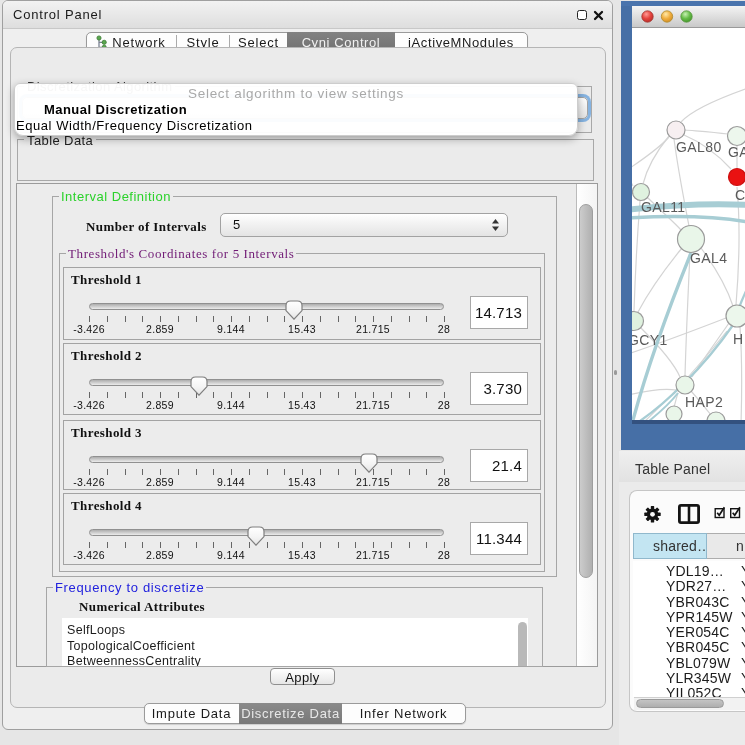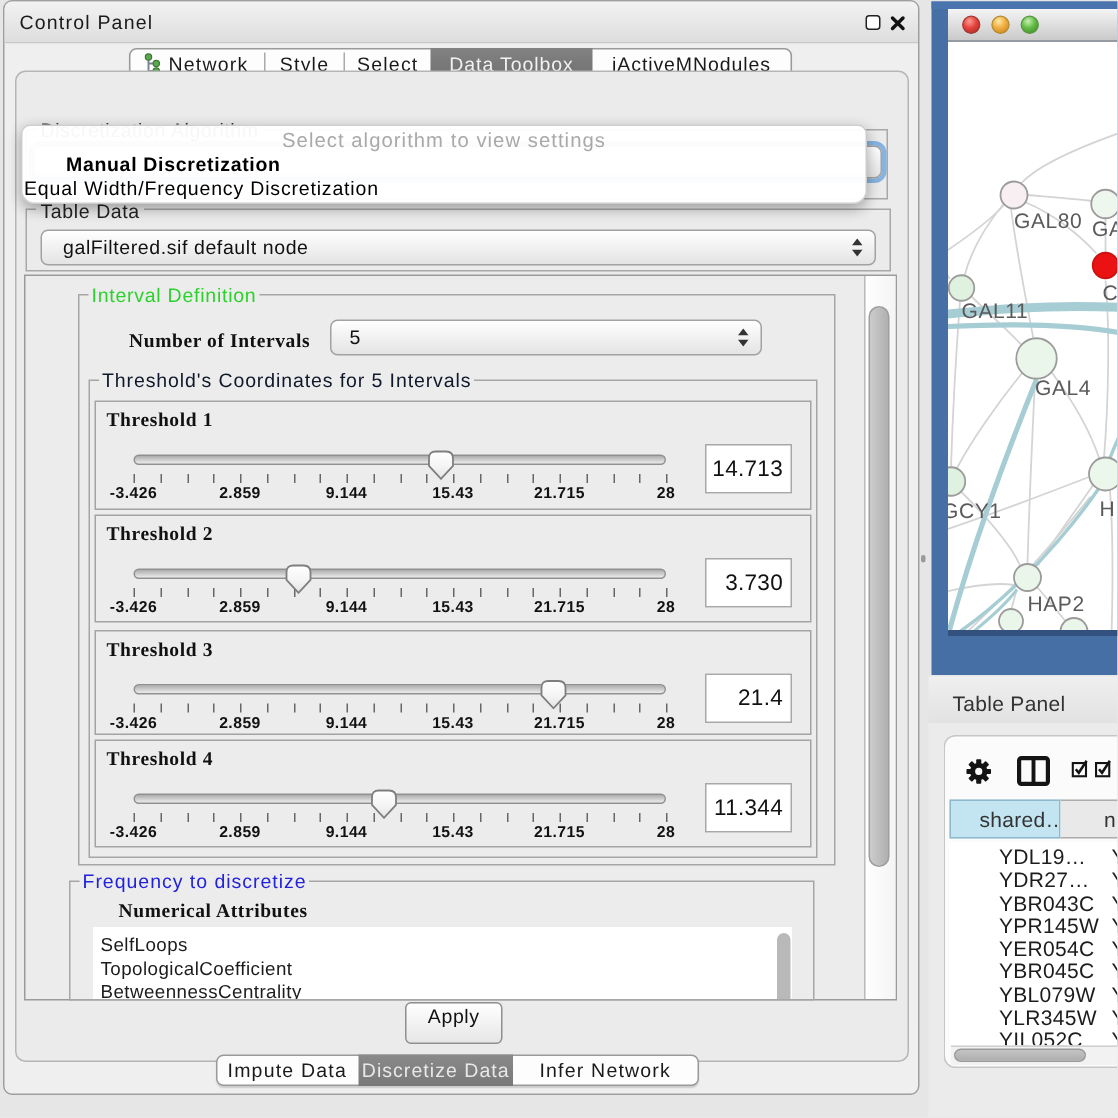--- a/index.html
+++ b/index.html
@@ -2,21 +2,21 @@
 <html><head>
 <meta charset="utf-8">
 <style>
 * { margin:0; padding:0; box-sizing:border-box; }
 html,body { width:745px; height:745px; }
 body { background:#e6e6e6; font-family:"Liberation Sans", sans-serif; letter-spacing:0.4px; }
 #root { position:relative; width:745px; height:745px; overflow:hidden; }
 .abs { position:absolute; }
 .grouplab { position:absolute; font-size:13px; background:#ececec; padding:0 2px; line-height:13px; }
 .boldlab { position:absolute; font-size:13px; font-weight:bold; color:#111;font-family:Liberation Serif, serif; }
-.ticklab { position:absolute; font-size:10.5px; font-weight:bold; color:#111; transform:translateX(-50%); letter-spacing:0.3px; }
+.ticklab { position:absolute; font-size:10.5px; font-weight:normal; color:#111; transform:translateX(-50%); letter-spacing:0.3px; }
 .tick { position:absolute; width:1px; height:6px; background:#666; }
 .valbox { position:absolute; left:470px; width:58px; height:33px; background:#fff; border:1px solid #a8a8a8; font-size:15px; color:#111; text-align:right; padding-right:5px; line-height:31px; letter-spacing:0.2px; }
 .combo { position:absolute; background:linear-gradient(#ffffff,#f2f2f2 45%,#e4e4e4); border:1px solid #a2a2a2; border-radius:5px; font-size:13px; color:#111; }
 .combo .arr { position:absolute; right:7px; top:50%; width:9px; height:14px; margin-top:-7px; }
 .row { height:15.3px; font-size:14px; color:#1c1c1c; white-space:nowrap; letter-spacing:0.2px; }
 .c1 { display:inline-block; width:82px; padding-left:7px;margin-left:26px; }
 </style>
 </head>
 <body>
 <div id="root">
@@ -35,55 +35,49 @@
 <svg class="abs" style="left:95px; top:34px;" width="15" height="17" viewBox="0 0 15 17">
   <path d="M4 4.5 V13.5 M4 8.3 H8.8 M4 13.3 H8.8" stroke="#7a8291" stroke-width="1.3" fill="none"></path>
   <circle cx="4" cy="4" r="2.1" fill="#5aa84f" stroke="#3c7a34" stroke-width="0.8"></circle>
   <circle cx="9.2" cy="8.3" r="2.1" fill="#5aa84f" stroke="#3c7a34" stroke-width="0.8"></circle>
   <circle cx="9.2" cy="13.3" r="2.1" fill="#5aa84f" stroke="#3c7a34" stroke-width="0.8"></circle>
 </svg>
 <div class="abs" style="left:176px; top:35px; width:1px; height:15px; background:#aaa;"></div>
 <div class="abs" style="left:177px; top:32px; width:52px; height:21px; font-size:13px; color:#1a1a1a; line-height:21px; text-align:center; letter-spacing:0.8px;">Style</div>
 <div class="abs" style="left:229px; top:35px; width:1px; height:15px; background:#aaa;"></div>
 <div class="abs" style="left:230px; top:32px; width:57px; height:21px; font-size:13px; color:#1a1a1a; line-height:21px; text-align:center; letter-spacing:0.8px;">Select</div>
-<div class="abs" style="left:287px; top:32px; width:108px; height:21px; background:linear-gradient(#828282,#707070); color:#f2f2f2; font-size:13px; line-height:21px; text-align:center; letter-spacing:0.6px;">Data Toolbox</div>
+<div class="abs" style="left:287px; top:32px; width:108px; height:21px; background:linear-gradient(#828282,#707070); color:#f2f2f2; font-size:13px; line-height:21px; text-align:center; letter-spacing:0.6px;">Cyni Control</div>
 <div class="abs" style="left:395px; top:32px; width:132px; height:21px; font-size:13px; color:#1a1a1a; line-height:21px; text-align:center; border-radius:0 5px 5px 0; letter-spacing:0.6px;">jActiveMNodules</div>
 
 <div class="abs" style="left:10px; top:47px; width:596px; height:661px; background:#ebebeb; border:1px solid #b5b5b5; border-radius:7px;"></div>
 
 <div class="abs" style="left:17px; top:86px; width:575px; height:47px; border:1px solid #a8a8a8;"></div>
 <div class="abs" style="left:24px; top:79px; font-size:13px; color:#333; background:#ebebeb; padding:0 3px;">Discretization Algorithm</div>
 <div class="combo" style="left:22px; top:97px; width:566px; height:22px; box-shadow:0 0 0 3px rgba(100,160,220,0.75);"></div>
 
 <div class="abs" style="left:17px; top:139px; width:577px; height:42px; border:1px solid #a8a8a8;"></div>
 <div class="abs" style="left:24px; top:133px; font-size:13px; color:#222; background:#ebebeb; padding:0 3px;">Table Data</div>
-<div class="combo" style="left:27px; top:153px; width:557px; height:24px; line-height:22px;"><span style="padding-left:14px;">galFiltered.sif default node</span>
-  <svg class="arr" viewBox="0 0 9 14">
-        <path d="M1 5.5 L4.5 1 L8 5.5 Z" fill="#333"></path>
-        <path d="M1 8.5 L4.5 13 L8 8.5 Z" fill="#333"></path>
-      </svg>
-</div>
 
 <div class="abs" style="left:16px; top:183px; width:582px; height:484px; background:#ececec; border:1px solid #9b9b9b;"></div>
 
 <div class="abs" style="left:576px; top:184px; width:21px; height:482px; background:linear-gradient(90deg,#ffffff,#f4f4f4); border-left:1px solid #bbb;"></div>
 <div class="abs" style="left:579px; top:204px; width:14px; height:374px; background:linear-gradient(90deg,#cccccc,#b0b0b0); border:1px solid #9e9e9e; border-radius:8px;"></div>
 
 <div class="abs" style="left:52px; top:196px; width:505px; height:381px; border:1px solid #a6a6a6;"></div>
 <div class="grouplab" style="left:59px; top:190px; color:#2bd22b; letter-spacing:0.5px;">Interval Definition</div>
 <div class="boldlab" style="left:86px; top:219px;">Number of Intervals</div>
 <div class="combo" style="left:220px; top:213px; width:288px; height:24px; line-height:22px;"><span style="padding-left:12px;">5</span>
   <svg class="arr" viewBox="0 0 9 14">
         <path d="M1 5.5 L4.5 1 L8 5.5 Z" fill="#333"></path>
         <path d="M1 8.5 L4.5 13 L8 8.5 Z" fill="#333"></path>
       </svg>
 </div>
 
 <div class="abs" style="left:59px; top:253px; width:486px; height:319px; border:1px solid #a6a6a6;"></div>
-<div class="grouplab" style="left:66px; top:247px; color:#0f172a; letter-spacing:0.6px;">Threshold's Coordinates for 5 Intervals</div>
+<div class="grouplab" style="left:66px; top:247px; color:#701a75; letter-spacing:0.6px;font-family:Liberation Serif, serif;">Threshold's Coordinates for 5 Intervals</div>
 
 <div class="abs" style="left:63px; top:267px; width:478px; height:73px; border:1px solid #a3a3a3;"></div>
 <div class="boldlab" style="left:71px; top:272px;">Threshold 1</div>
 <div class="abs" style="left:89px; top:303px; width:355px; height:7px; background:linear-gradient(#adadad,#ececec); border:1px solid #909090; border-radius:4px;"></div>
 <div class="tick" style="left:89.0px; top:316px;"></div>
     <div class="tick" style="left:106.8px; top:316px;"></div>
     <div class="tick" style="left:124.5px; top:316px;"></div>
     <div class="tick" style="left:142.2px; top:316px;"></div>
     <div class="tick" style="left:160.0px; top:316px;"></div>
     <div class="tick" style="left:177.8px; top:316px;"></div>
@@ -247,21 +241,21 @@
 <div class="valbox" style="top:522px;">11.344</div>
 
 <div class="abs" style="left:46px; top:587px; width:497px; height:80px; border:1px solid #a6a6a6;"></div>
 <div class="grouplab" style="left:53px; top:581px; color:#2222dd; letter-spacing:0.65px;">Frequency to discretize</div>
 <div class="boldlab" style="left:55px; top:599px;padding-left:24px;">Numerical Attributes</div>
 <div class="abs" style="left:62px; top:618px; width:466px; height:48px; background:#ffffff; overflow:hidden;">
   <div style="font-size:12.5px; color:#1c1c1c; padding:5px 0 0 5px; line-height:15.6px; letter-spacing:0.3px;">SelfLoops<br>TopologicalCoefficient<br>BetweennessCentrality</div>
   <div class="abs" style="left:456px; top:4px; width:9px; height:60px; background:#b9b9b9; border-radius:5px;"></div>
 </div>
 
-<div class="abs" style="left:270px; top:668px; width:65px; height:28px; background:linear-gradient(#ffffff,#e6e6e6); border:1px solid #8f8f8f; border-radius:4px; font-size:13px; color:#111; text-align:center; line-height:18px;">Apply</div>
+<div class="abs" style="left:270px; top:668px; width:65px; height:17px; background:linear-gradient(#ffffff,#e6e6e6); border:1px solid #8f8f8f; border-radius:4px; font-size:13px; color:#111; text-align:center; line-height:18px;">Apply</div>
 
 <div class="abs" style="left:144px; top:703px; width:322px; height:21px; background:#fdfdfd; border:1px solid #9a9a9a; border-radius:5px; box-shadow:0 1px 1px rgba(0,0,0,0.15);"></div>
 <div class="abs" style="left:144px; top:703px; width:95px; height:21px; font-size:13px; color:#1a1a1a; line-height:21px; text-align:center; letter-spacing:0.8px;">Impute Data</div>
 <div class="abs" style="left:239px; top:703px; width:103px; height:21px; background:linear-gradient(#8a8a8a,#787878); color:#e8e8e8; font-size:13px; line-height:21px; text-align:center; letter-spacing:0.7px;">Discretize Data</div>
 <div class="abs" style="left:342px; top:703px; width:123px; height:21px; font-size:13px; color:#1a1a1a; line-height:21px; text-align:center; letter-spacing:0.8px;">Infer Network</div>
 
 <div class="abs" style="left:14px; top:83px; width:564px; height:53px; background:rgba(255,255,255,0.96); border:1px solid #cdcdcd; border-radius:6px 6px 9px 9px; box-shadow:0 3px 9px rgba(0,0,0,0.33);"></div>
 <div class="abs" style="left:14px; top:86px; width:564px; text-align:center; font-size:13.5px; color:#a9a9a9; letter-spacing:0.7px;">Select algorithm to view settings</div>
 <div class="abs" style="left:16px; top:102px; font-size:13px; font-weight:bold; color:#000; letter-spacing:0.45px;margin-left:28px;">Manual Discretization</div>
 <div class="abs" style="left:16px; top:118px; font-size:13px; color:#000; letter-spacing:0.55px;">Equal Width/Frequency Discretization</div>

